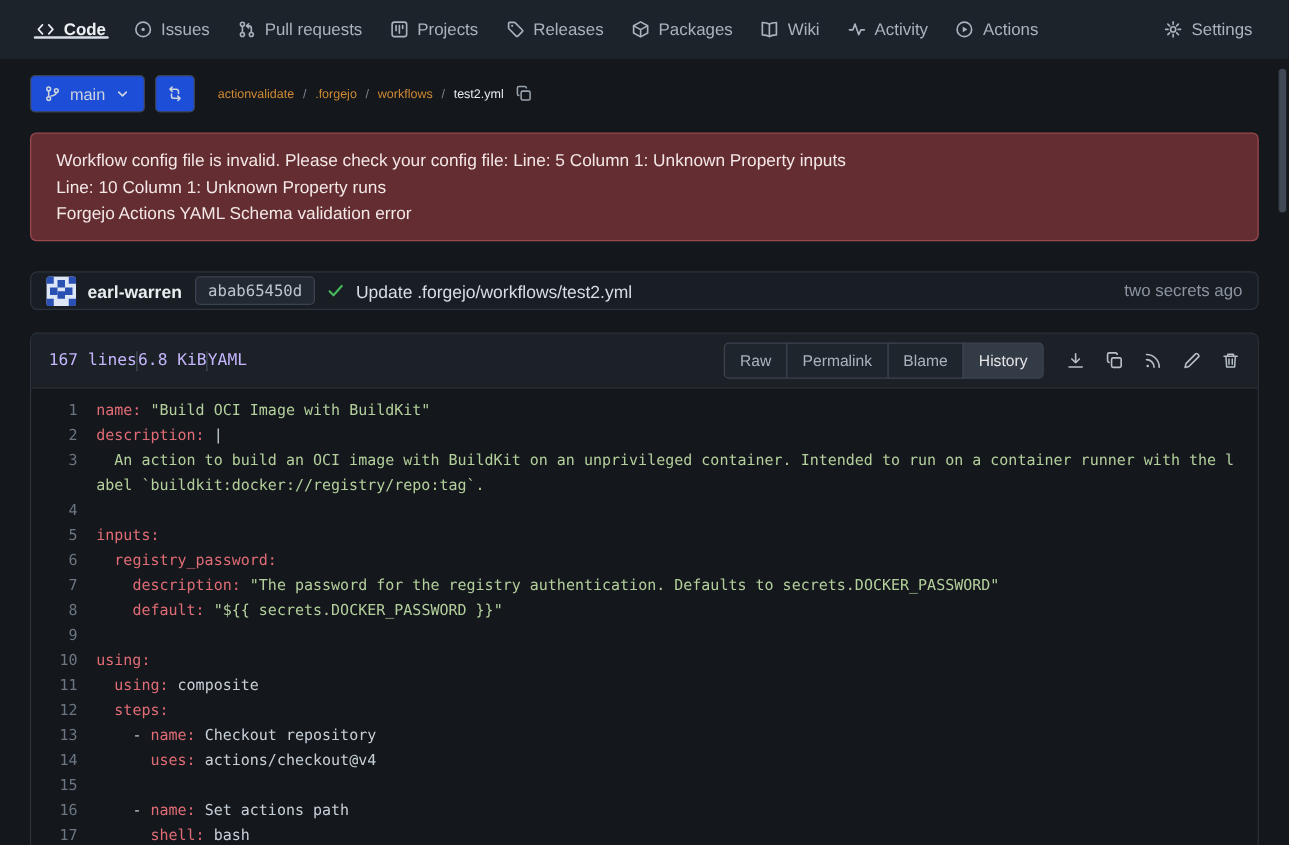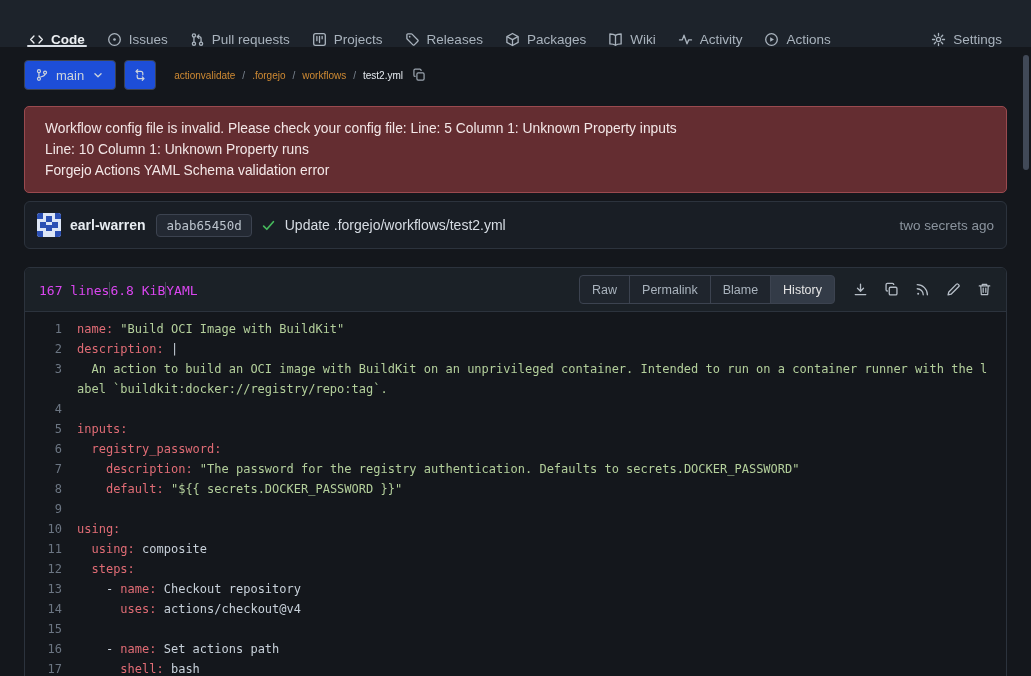--- a/index.html
+++ b/index.html
@@ -2,21 +2,21 @@
 <html><head>
 <meta charset="utf-8">
 <style>
   *{margin:0;padding:0;box-sizing:border-box}
   html,body{width:1031px;height:676px;overflow:hidden;background:#14171c;color:#d7dde4;
     font-family:"Liberation Sans",sans-serif;font-size:14px}
   a,button{font-family:inherit;color:inherit;text-decoration:none;background:none;border:none;cursor:pointer}
 
   
   .topnav{display:flex;align-items:stretch;height:47px;background:#1d232b;padding:0 18px}
-  .nav-left,.nav-right{display:flex;align-items:flex-end}
+  .nav-left,.nav-right{display:flex;align-items:center}
   .nav-right{margin-left:auto}
   .nav-item{display:flex;align-items:center;gap:7px;color:#a9b3bd;padding:0 11px;font-size:13.5px;position:relative}
   .nav-item .i svg{display:block;width:15px;height:15px}
   .nav-item.active{color:#edf0f3;font-weight:bold}
   .nav-item.active::after{content:"";position:absolute;left:9px;right:9px;bottom:0;height:2px;background:#d8dee5;border-radius:1px}
 
   .content{padding:0 24px}
 
   
   .branch-row{display:flex;align-items:center;margin-top:13px;gap:8px}
@@ -30,36 +30,36 @@
   .crumb-sep{color:#7a8490}
   .icon-btn-plain{display:inline-flex;align-items:center;color:#9aa4ae;margin-left:2px}
   .icon-btn-plain svg{width:14px;height:14px;display:block}
 
   
   .error-banner{margin-top:16px;background:#642d31;border:1px solid #9a4a4f;border-radius:5px;
     padding:11px 20px;color:#f3e7e7;font-size:13.8px}
   .err-line{line-height:21px}
 
   
-  .commit-box{margin-top:8px;display:flex;align-items:center;gap:9px;height:48px;padding:0 12px;
+  .commit-box{margin-top:24px;display:flex;align-items:center;gap:9px;height:31px;padding:0 12px;
     background:#191e25;border:1px solid #2c333d;border-radius:6px}
   .avatar{width:24px;height:24px;border-radius:3px;overflow:hidden;flex:0 0 24px}
   .avatar svg{display:block;width:24px;height:24px}
   .author{font-weight:bold;color:#e8edf2}
   .sha{font-family:"DejaVu Sans Mono",monospace;font-size:12.5px;color:#bcc4cd;background:#232933;
     border:1px solid #3c4350;border-radius:4px;padding:3px 9px;margin-left:2px}
   .check{color:#46b95c;display:inline-flex}
   .check svg{width:15px;height:15px;display:block}
   .msg{color:#d7dde4}
   .age{margin-left:auto;color:#8b949e;font-size:13.5px}
 
   
   .file-box{margin-top:18px;border:1px solid #2c333d;border-radius:6px 6px 0 0;overflow:hidden}
   .file-header{display:flex;align-items:center;height:44px;padding:0 14px;background:#1b2127;border-bottom:1px solid #2c333d}
-  .file-info{display:flex;align-items:flex-end;font-family:"DejaVu Sans Mono",monospace;font-size:13px;color:#d946ef}
+  .file-info{display:flex;align-items:center;font-family:"DejaVu Sans Mono",monospace;font-size:13px;color:#c4b5fd}
   .vsep{width:1px;height:16px;background:#434b57}
   .file-actions{margin-left:auto;display:flex;align-items:center;gap:18px}
   .btn-group{display:flex}
   .gbtn{background:#1f252d;border:1px solid #3c4350;color:#a9b3bd;font-size:12.5px;padding:6.5px 12px;margin-left:-1px}
   .gbtn:first-child{border-radius:4px 0 0 4px;margin-left:0}
   .gbtn:last-child{border-radius:0 4px 4px 0}
   .gbtn.active{background:#333b47;color:#e5e5e5}
   .icon-actions{display:flex;align-items:center;gap:16px}
   .icon-act{display:inline-flex;color:#b6bec7}
   .icon-act svg{width:15px;height:15px;display:block}

